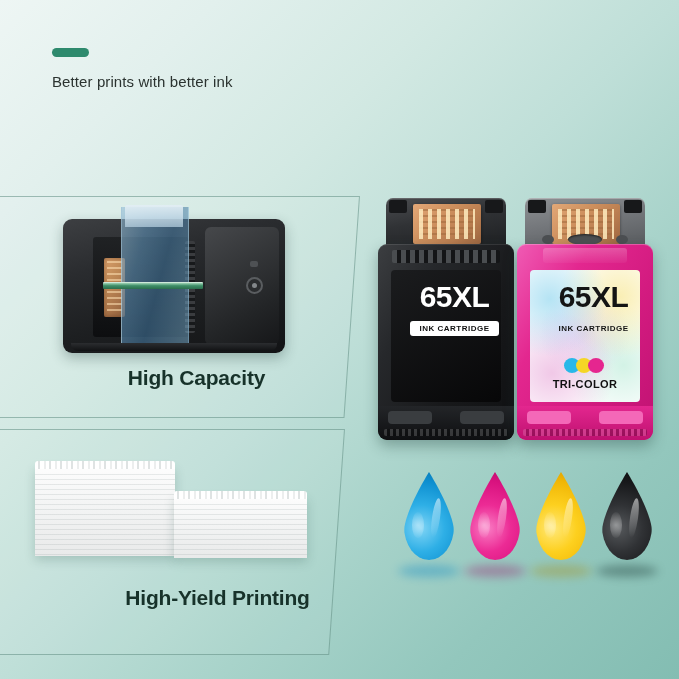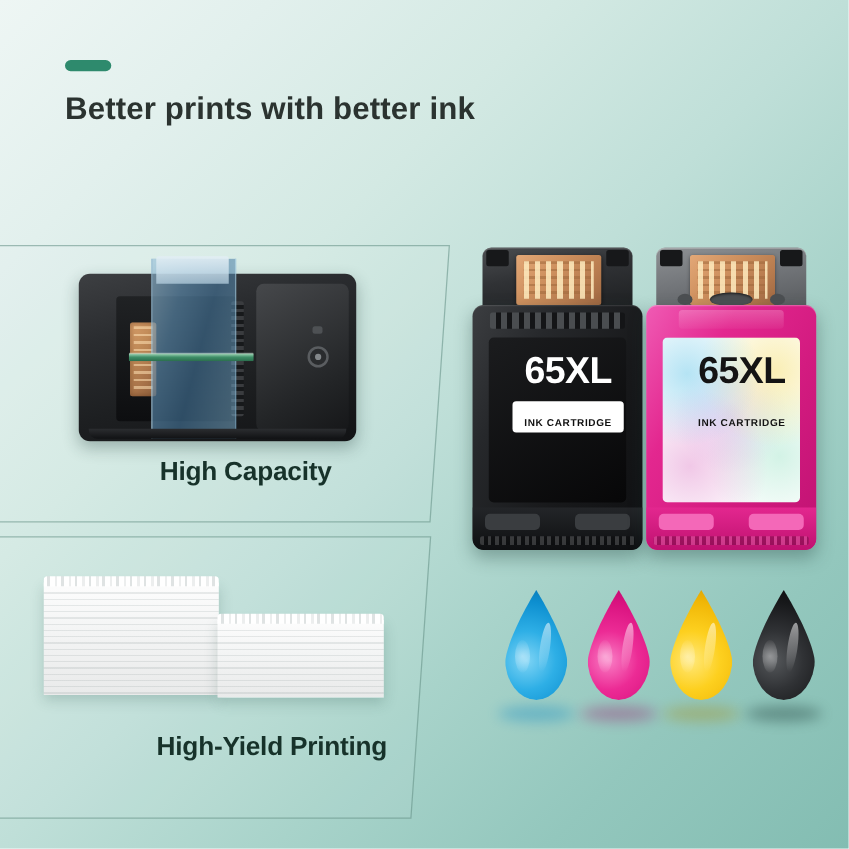--- a/index.html
+++ b/index.html
@@ -45,22 +45,22 @@
   }
   .accent-dash {
     width: 37px;
     height: 9px;
     border-radius: 5px;
     background: #2e8a6d;
     margin-top: 16px;
   }
   .subtitle {
     margin-top: 16px;
-    font-size: 25px;
-    font-weight: 700;
+    font-size: 15px;
+    font-weight: 400;
     color: #2b3330;
     letter-spacing: 0.1px;
     white-space: nowrap;
   }
 
   
   .panel-outline {
     position: absolute;
     border: 1px solid rgba(95,140,130,0.55);
     background: rgba(255,255,255,0.055);
@@ -382,21 +382,21 @@
     font-weight: 700;
     letter-spacing: -0.5px;
     line-height: 1;
   }
   .model-black { color: #ffffff; }
   .model-color { color: #141414; }
 
   .badge {
     display: inline-block;
     margin-top: 9px;
-    padding: 14px 9px 3px;
+    padding: 4px 9px 3px;
     font-size: 8px;
     font-weight: 700;
     letter-spacing: 0.5px;
     line-height: 1;
   }
   .badge-black {
     background: #ffffff;
     color: #101010;
     border-radius: 3px;
   }
@@ -605,20 +605,28 @@
       <div class="deck-vent-dot left"></div>
       <div class="deck-vent-dot right"></div>
     </div>
     <div class="cart-body body-color">
       <div class="cart-color-tab"></div>
       <div class="label-plate plate-color">
         <div class="plate-upper">
           <div class="model-text model-color">65XL</div>
           <div class="badge badge-color">INK CARTRIDGE</div>
         </div>
+        <div class="plate-lower-color">
+          <div class="tri-circles">
+            <span class="tri-c"></span>
+            <span class="tri-y"></span>
+            <span class="tri-m"></span>
+          </div>
+          <div class="ink-name">TRI-COLOR</div>
+        </div>
       </div>
       <div class="cart-foot foot-color">
         <div class="foot-bar l"></div>
         <div class="foot-bar r"></div>
         <div class="foot-ridges"></div>
       </div>
     </div>
   </div>
 
   <div id="ink-drops">

